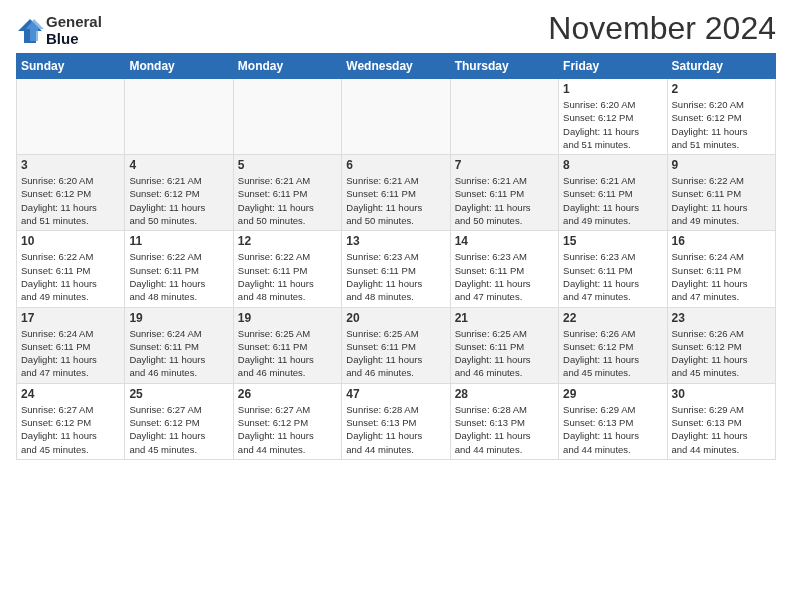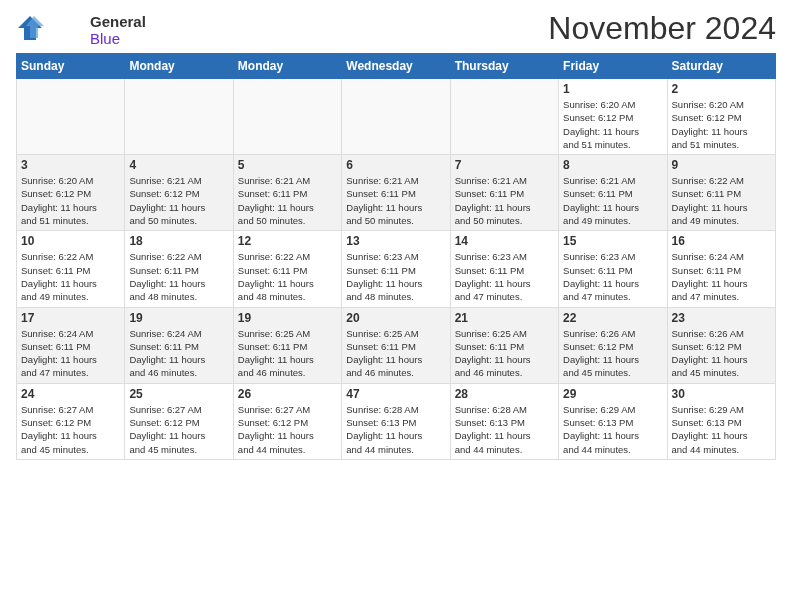--- a/index.html
+++ b/index.html
@@ -15,38 +15,37 @@
       padding: 10px 16px 10px 16px;
     }
     .header-row {
       display: flex;
       align-items: flex-start;
       justify-content: space-between;
       margin-bottom: 6px;
     }
     .logo {
       display: flex;
-      align-items: flex-start;
+      align-items: center;
       margin-top: 4px;
-      gap: 44px;
     }
     .logo-text {
       display: flex;
       flex-direction: column;
       line-height: 1.1;
     }
     .logo-general {
       font-size: 15px;
       font-weight: bold;
       color: #333;
     }
     .logo-blue {
       font-size: 15px;
-      font-weight: normal;
-      color: #6d28d9;
+      font-weight: bold;
+      color: #0f172a;
     }
     .logo-icon {
       width: 28px;
       height: 28px;
       margin-right: 2px;
     }
     .title-block {
       text-align: right;
     }
     .month-title {
@@ -209,21 +208,21 @@
         </tr>
         <tr>
           <td>
             <span class="day-num">10</span>
             <div class="day-info" style="white-space: pre-line;">Sunrise: 6:22 AM
 Sunset: 6:11 PM
 Daylight: 11 hours
 and 49 minutes.</div>
           </td>
           <td>
-            <span class="day-num">18</span>
+            <span class="day-num">11</span>
             <div class="day-info" style="white-space: pre-line;">Sunrise: 6:22 AM
 Sunset: 6:11 PM
 Daylight: 11 hours
 and 48 minutes.</div>
           </td>
           <td>
             <span class="day-num">12</span>
             <div class="day-info" style="white-space: pre-line;">Sunrise: 6:22 AM
 Sunset: 6:11 PM
 Daylight: 11 hours

